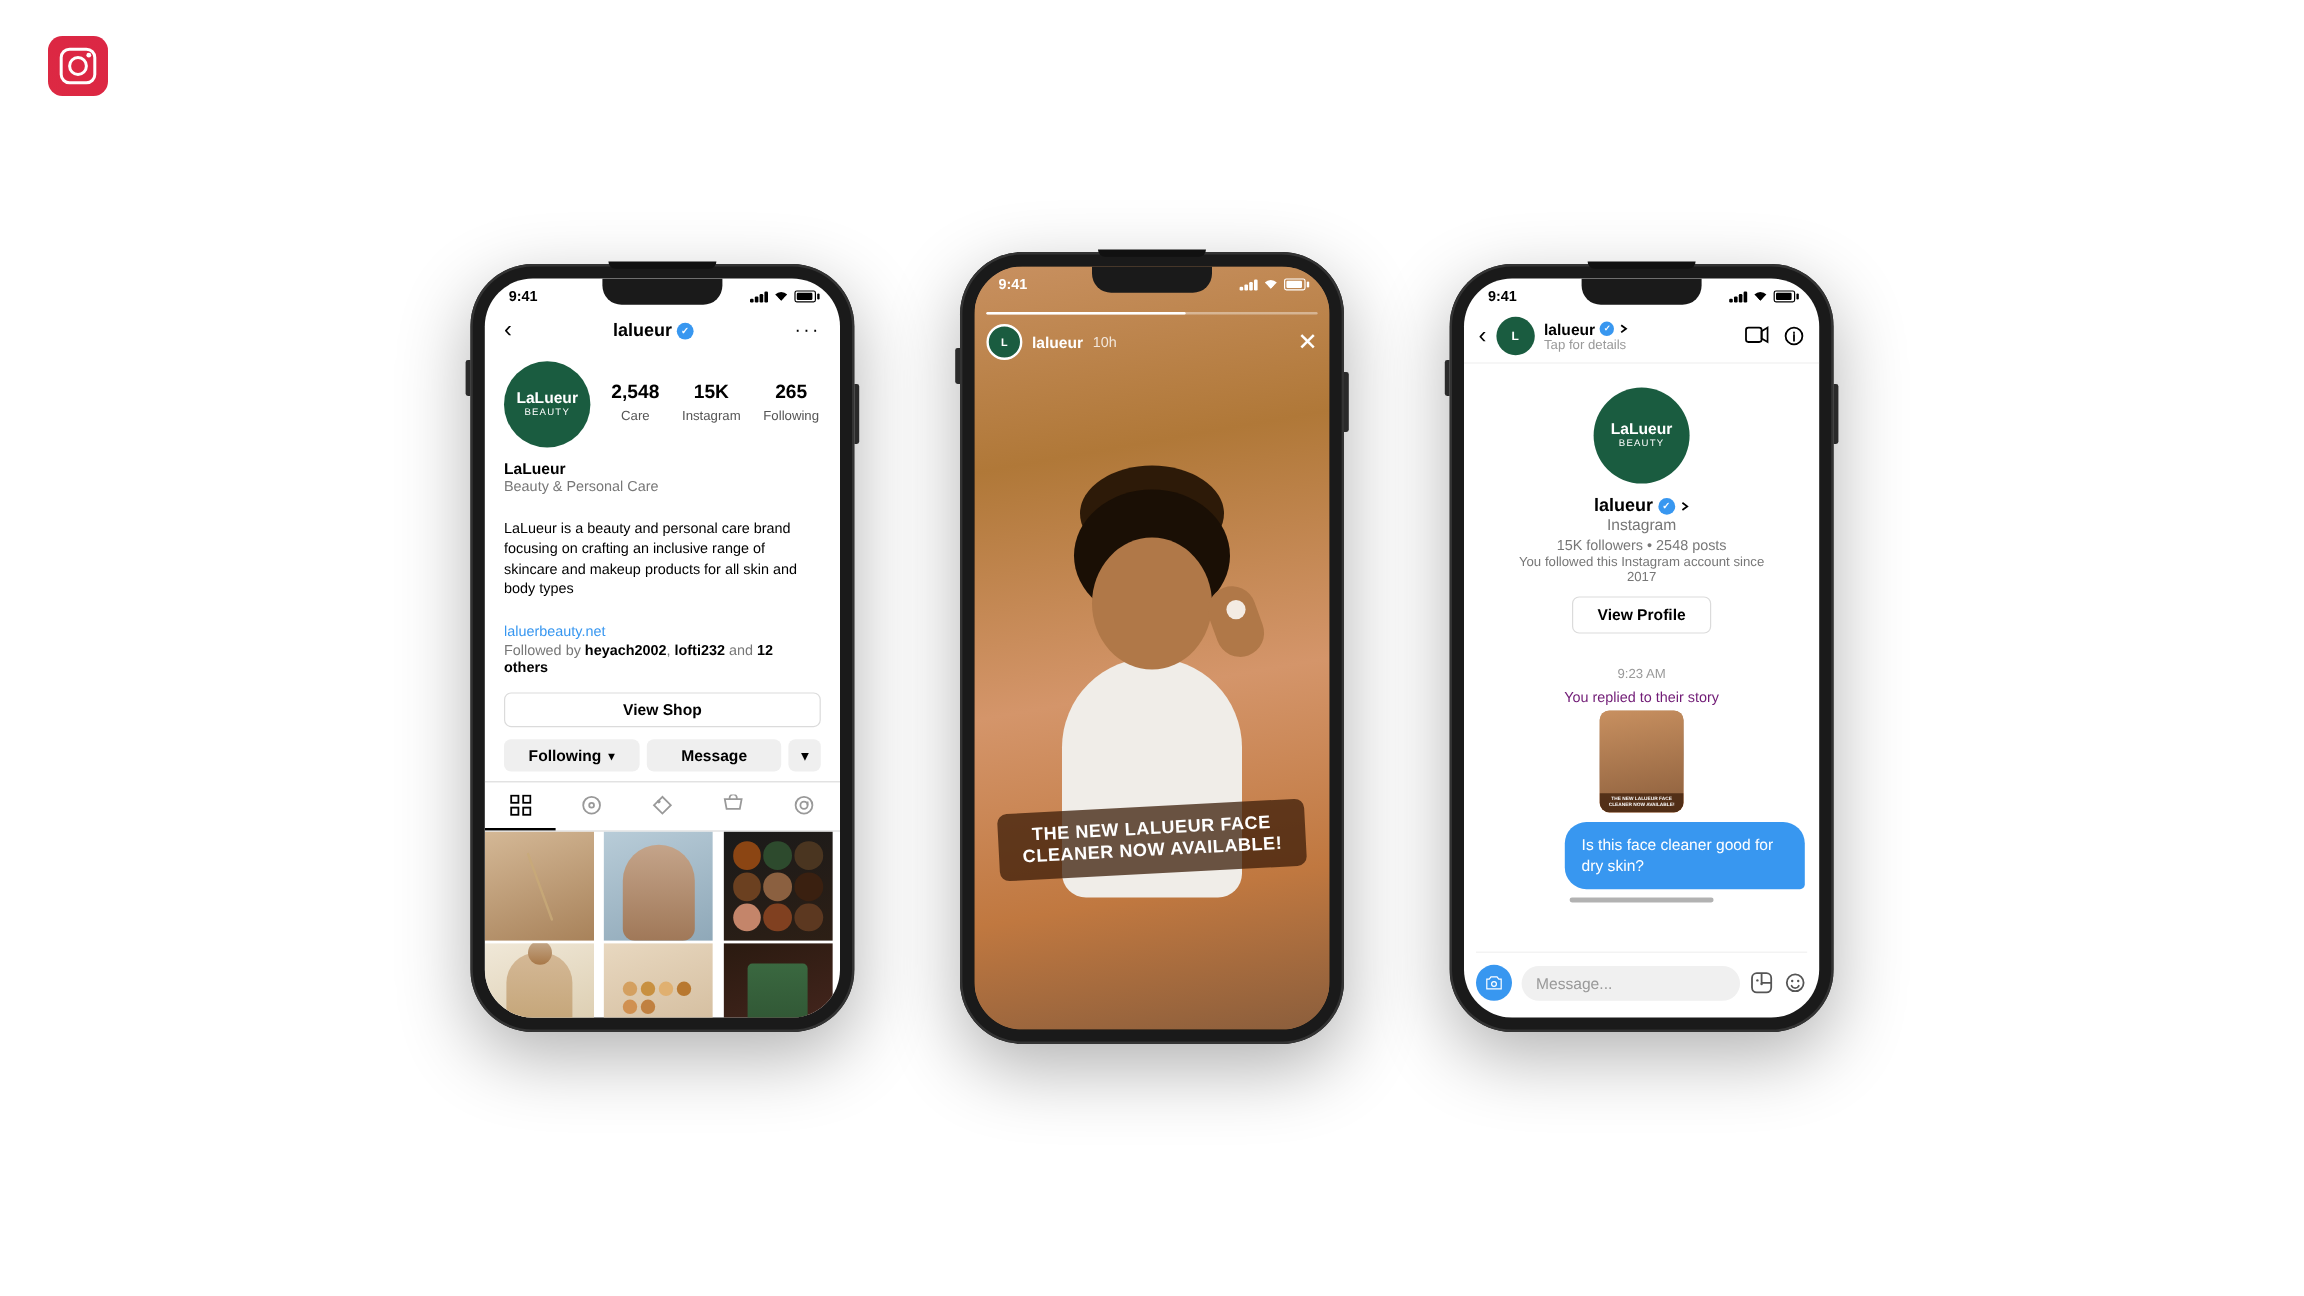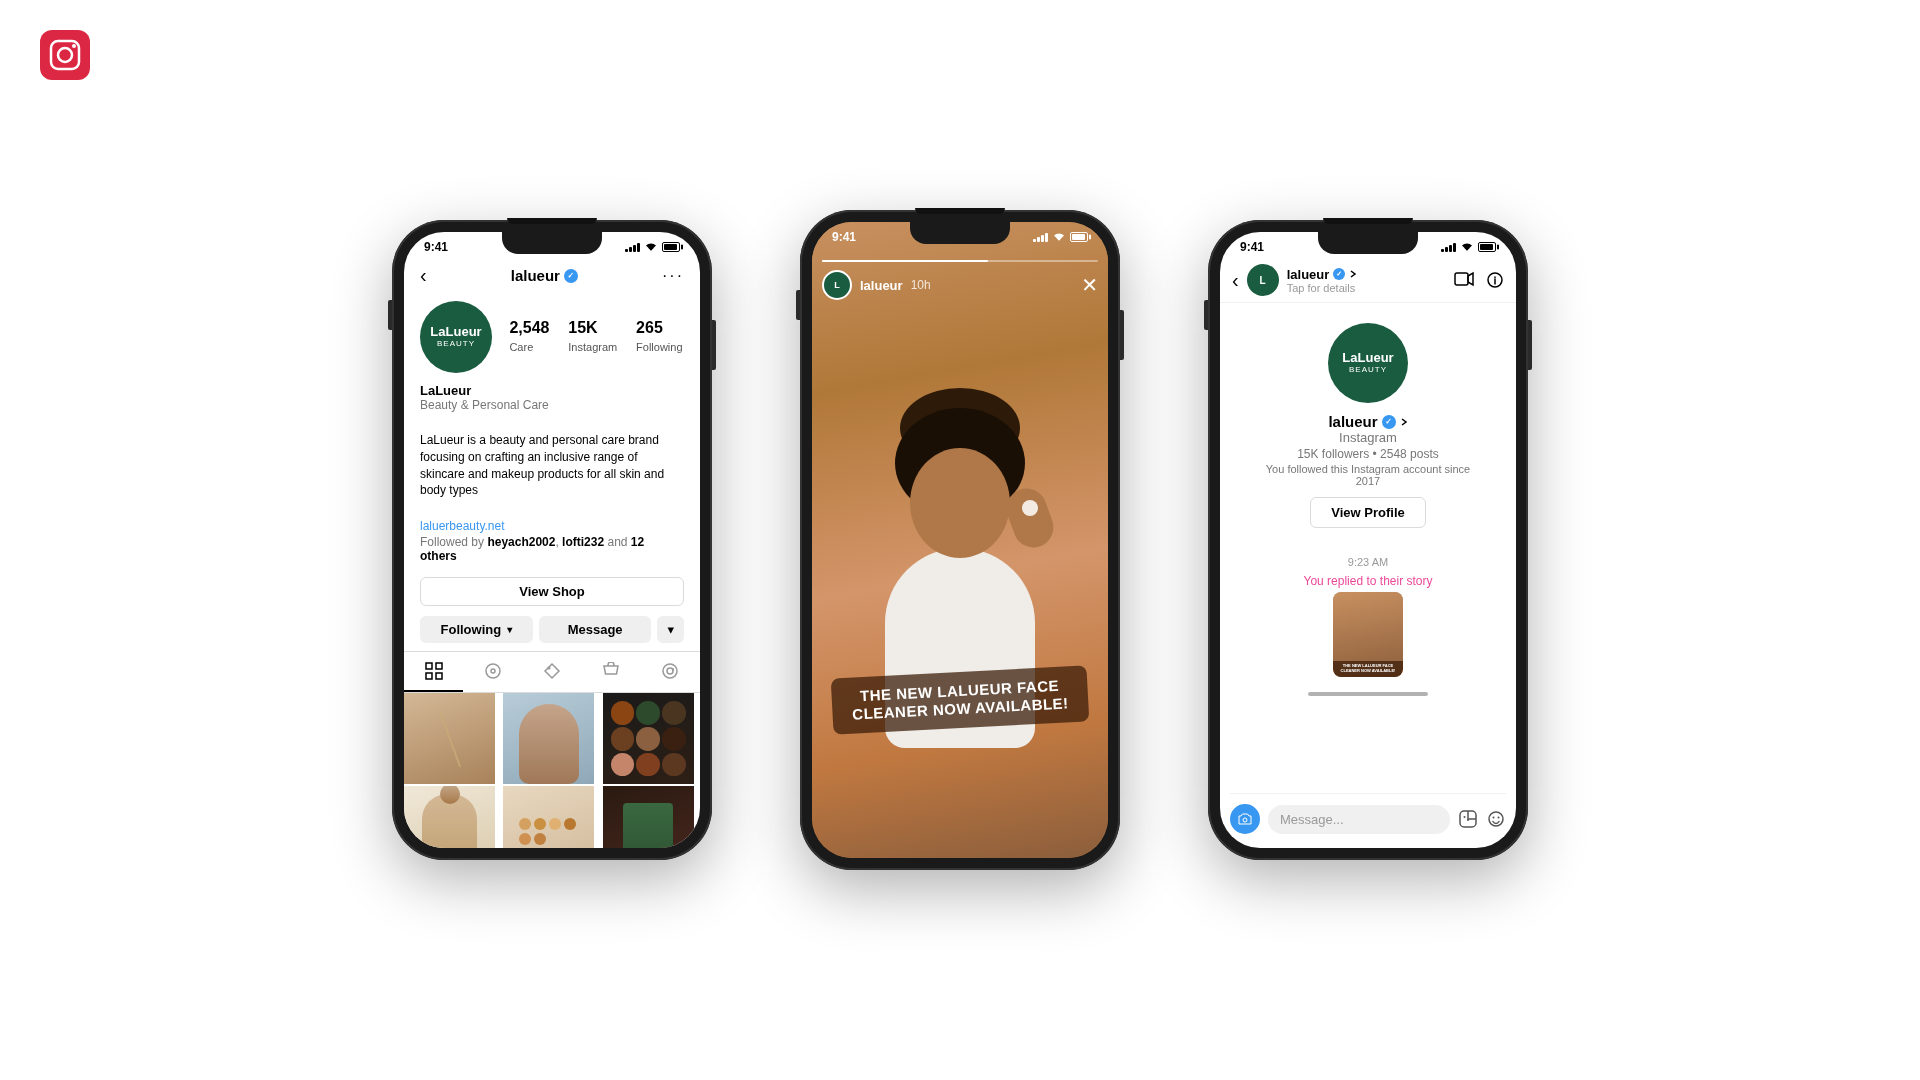--- a/index.html
+++ b/index.html
@@ -227,21 +227,21 @@
     }
 
     .stats-row {
       display: flex;
       gap: 16px;
       flex: 1;
       justify-content: space-around;
     }
 
     .stat-item {
-      text-align: left;
+      text-align: center;
     }
 
     .stat-number {
       font-size: 16px;
       font-weight: 700;
       color: #000;
       display: block;
     }
 
     .stat-label {
@@ -580,21 +580,21 @@
     .dm-divider {
       text-align: center;
       font-size: 11px;
       color: #999;
       padding: 6px 0 2px;
     }
 
     .dm-story-reply-label {
       text-align: center;
       font-size: 12px;
-      color: #ec4899;
+      color: #701a75;
       margin: 4px 0;
     }
 
     .dm-story-thumb {
       width: 70px;
       height: 85px;
       border-radius: 8px;
       overflow: hidden;
       margin: 0 auto 8px;
       background: linear-gradient(170deg, #c4956a 0%, #8B5E3C 50%, #d4956a 100%);
@@ -1074,20 +1074,23 @@
 
         <div class="dm-story-reply-label">You replied to their story</div>
 
         <div class="dm-story-thumb">
           <div style="position:absolute;inset:0;background:linear-gradient(170deg,#c89060,#8B5E3C);border-radius:8px;"></div>
           <div style="position:absolute;bottom:0;left:0;right:0;background:rgba(60,30,10,0.75);padding:3px;border-radius:0 0 8px 8px;">
             <div style="font-size:4px;font-weight:900;color:#fff;text-align:center;text-transform:uppercase;line-height:1.2;">THE NEW LALUEUR FACE CLEANER NOW AVAILABLE!</div>
           </div>
         </div>
 
+        <div class="dm-messages-area">
+          <div class="dm-message-bubble">Is this face cleaner good for dry skin?</div>
+        </div>
 
         <div class="dm-input-bar">
           <div class="dm-camera-btn">
             <svg width="14" height="12" viewBox="0 0 14 12" fill="none">
               <path d="M1 3h2l1.5-2h5L11 3h2v8H1V3z" stroke="white" stroke-width="1" fill="none"></path>
               <circle cx="7" cy="7" r="2" stroke="white" stroke-width="1" fill="none"></circle>
             </svg>
           </div>
           <div class="dm-text-input">Message...</div>
           <div class="dm-input-icons">

